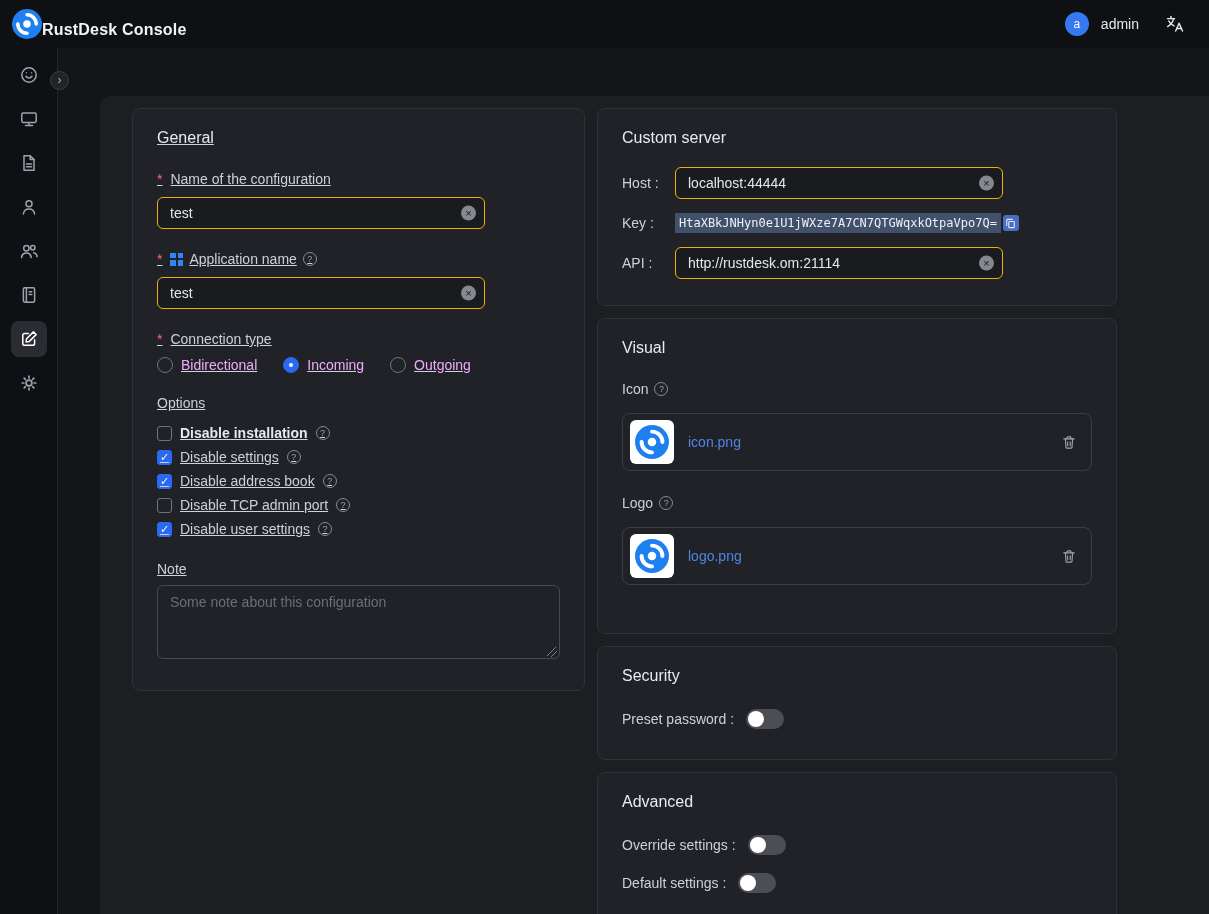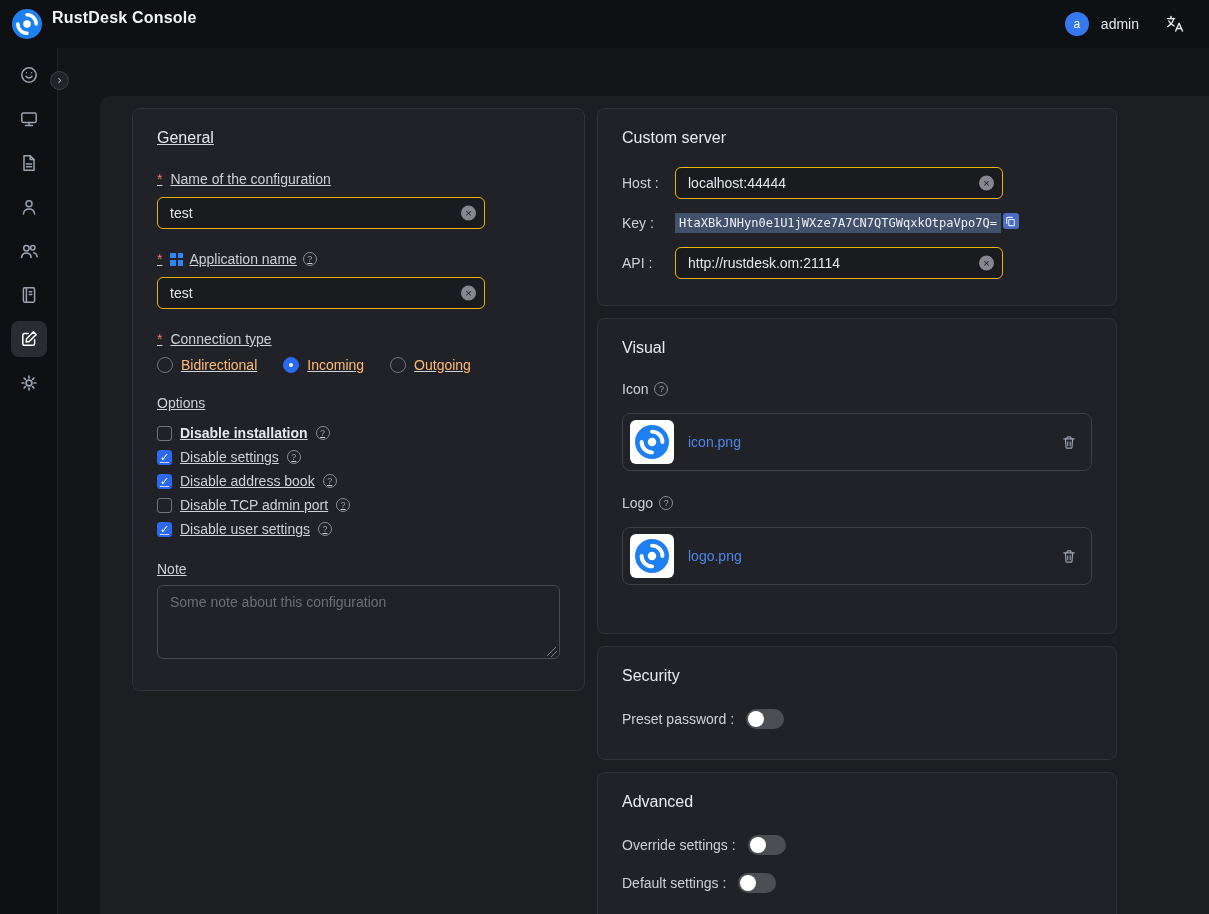--- a/index.html
+++ b/index.html
@@ -9,21 +9,21 @@
     background:#141518; color:#ced2d9; overflow:hidden; position:relative;
     font-size:14px;
   }
 
   
   .topbar {
     position:absolute; top:0; left:0; right:0; height:48px; background:#0f1013;
     display:flex; align-items:center; justify-content:space-between;
     padding:0 24px 0 12px; z-index:30;
   }
-  .brand { display:flex; align-items:flex-start; gap:10px; }
+  .brand { display:flex; align-items:flex-end; }
   .brand-title { font-size:16px; font-weight:700; color:#f2f3f5; letter-spacing:.2px; }
   .topbar-right { display:flex; align-items:center; gap:12px; }
   .avatar {
     width:24px; height:24px; border-radius:50%; background:#3578f0; color:#fff;
     font-size:12px; display:flex; align-items:center; justify-content:center; cursor:pointer;
   }
   .user-name { color:#e6e8eb; font-size:14px; cursor:pointer; }
   .lang-btn { margin-left:14px; display:flex; align-items:center; cursor:pointer; color:#e8eaed; }
 
   
@@ -84,21 +84,21 @@
 
   .q-icon {
     width:14px; height:14px; border-radius:50%; border:1px solid #878c94; color:#9aa0a8;
     font-size:9px; line-height:1; display:inline-flex; align-items:center; justify-content:center;
     cursor:pointer; flex:none;
   }
   .win-logo { width:13px; height:13px; display:grid; grid-template-columns:1fr 1fr; gap:1.5px; flex:none; }
   .win-logo span { background:#2f86f6; }
 
   .radio-row { display:flex; gap:26px; margin-top:4px; }
-  .radio { display:flex; align-items:center; gap:8px; color:#fdba74; cursor:pointer; }
+  .radio { display:flex; align-items:center; gap:8px; color:#f0abfc; cursor:pointer; }
   .radio-dot { width:16px; height:16px; border-radius:50%; border:1px solid #70747c; position:relative; flex:none; }
   .radio.checked .radio-dot { background:#2a6af2; border-color:#2a6af2; }
   .radio.checked .radio-dot::after {
     content:""; position:absolute; left:5px; top:5px; width:4px; height:4px; border-radius:50%; background:#fff;
   }
 
   .check-row { display:flex; align-items:center; gap:8px; margin-bottom:8px; color:#cdd1d7; }
   .checkbox {
     width:15px; height:15px; border-radius:3px; border:1px solid #70747c; flex:none;
     display:flex; align-items:center; justify-content:center; cursor:pointer;
@@ -116,21 +116,21 @@
   .note-area::placeholder { color:#6a6f77; }
   .note-wrap::after {
     content:""; position:absolute; right:3px; bottom:5px; width:10px; height:10px; pointer-events:none;
     background:linear-gradient(135deg, transparent 0 42%, #7a7e85 42% 50%, transparent 50% 66%, #7a7e85 66% 74%, transparent 74%);
   }
 
   
   .server-row { display:flex; align-items:center; margin-bottom:14px; }
   .server-row:last-child { margin-bottom:2px; }
   .server-label { width:53px; flex:none; color:#cdd1d7; }
-  .key-field { display:flex; gap:2px;border-radius:8px; }
+  .key-field { display:flex; align-items:center; gap:2px;border-radius:8px; }
   .key-text {
     font-family:"DejaVu Sans Mono","Liberation Mono",monospace; font-size:12px;
     color:#eef1f6; background:#41506b; padding:3px 4px; cursor:text; white-space:nowrap;
   }
   .copy-btn {
     width:16px; height:16px; border-radius:3px; background:#4a6cc3;
     display:flex; align-items:center; justify-content:center; cursor:pointer; flex:none;
   }
 
   

